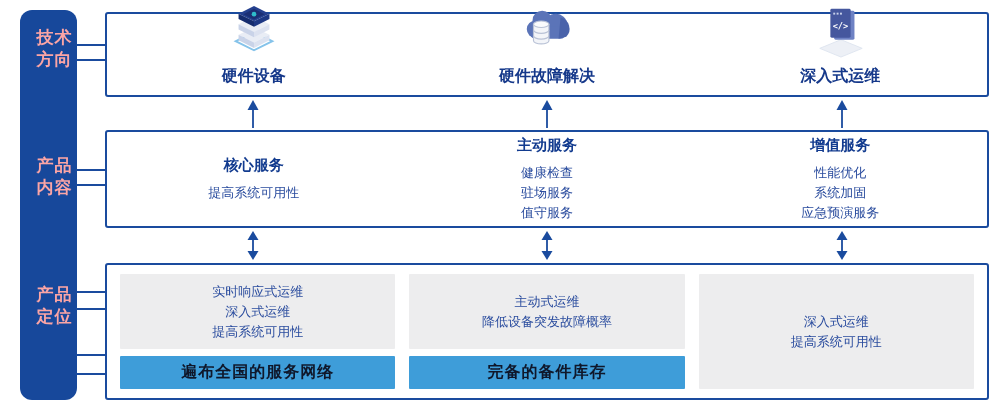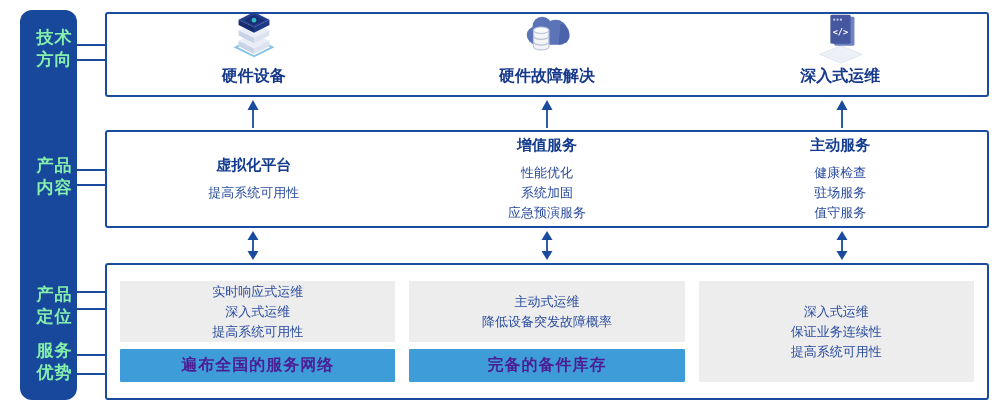--- a/index.html
+++ b/index.html
@@ -7,60 +7,60 @@
     position:relative;width:1000px;height:407px;background:#ffffff;
     font-family:"Liberation Sans",sans-serif;overflow:hidden;
   }
   
   .sidebar{
     position:absolute;left:20px;top:10px;width:57px;height:390px;
     background:#17489B;border-radius:12px;
   }
   .side-label{
     position:absolute;left:0;width:69px;text-align:center;
-    color:#86efac;font-weight:bold;font-size:17px;line-height:22px;
+    color:#fca5a5;font-weight:bold;font-size:17px;line-height:22px;
     letter-spacing:1px;
   }
   .side-label span{display:block;}
   
   .conn{
     position:absolute;left:76px;width:30px;height:2px;background:#1A4B9E;
   }
   
   .panel{
     position:absolute;left:105px;width:884px;background:#ffffff;
     border:2px solid #1A4B9E;border-radius:3px;box-sizing:border-box;
     display:flex;
   }
   .panel-top{top:12px;height:85px;}
   .panel-mid{top:130px;height:98px;}
-  .panel-bottom{top:263px;height:137px;padding:16px 13px;gap:14px;}
+  .panel-bottom{top:263px;height:137px;padding:9px 13px;gap:14px;}
   
   .tcol{
     flex:1;display:flex;flex-direction:column;align-items:center;
     justify-content:flex-end;padding-bottom:8px;
   }
   .ticon{height:56px;display:flex;align-items:center;justify-content:center;}
-  .tlabel{font-size:16px;font-weight:bold;color:#15388A;margin-top:2px;}
+  .tlabel{font-size:16px;font-weight:bold;color:#15388A;margin-top:8px;}
   
   .mcol{
     flex:1;display:flex;flex-direction:column;align-items:center;
     justify-content:center;
   }
   .mhead{font-size:15px;font-weight:bold;color:#123B8F;margin-bottom:8px;}
   .mitem{font-size:13px;color:#2A4C9E;line-height:20px;}
   
   .bcol{flex:1;display:flex;flex-direction:column;}
   .bgray{
     flex:1;background:#EDEDEE;display:flex;flex-direction:column;
     align-items:center;justify-content:center;border-radius:1px;
   }
   .bline{font-size:13px;color:#2A4C9E;line-height:20px;}
   .bbar{
-    height:33px;margin-top:7px;background:#3E9DD9;color:#4c1d95;
+    height:33px;margin-top:7px;background:#3E9DD9;color:#0f172a;
     font-size:16px;font-weight:bold;display:flex;align-items:center;
     justify-content:center;border-radius:1px;letter-spacing:1px;
   }
   
   .arrow{position:absolute;width:14px;}
 </style>
 </head>
 <body>
 
 <div class="stage">
@@ -70,24 +70,20 @@
       <span>技术</span>
       <span>方向</span>
     </div>
     <div class="side-label" style="top:145px">
       <span>产品</span>
       <span>内容</span>
     </div>
     <div class="side-label" style="top:274px">
       <span>产品</span>
       <span>定位</span>
-    </div>
-    <div class="side-label" style="top:330px">
-      <span>服务</span>
-      <span>优势</span>
     </div>
   </div>
 
   <div class="conn" style="top:44px"></div>
   <div class="conn" style="top:59px"></div>
   <div class="conn" style="top:169px"></div>
   <div class="conn" style="top:184px"></div>
   <div class="conn" style="top:291px"></div>
   <div class="conn" style="top:308px"></div>
   <div class="conn" style="top:354px"></div>
@@ -159,37 +155,37 @@
     <rect x="6.1" y="8" width="1.8" height="20" fill="#1A4B9E"></rect>
   </svg>
   <svg class="arrow" style="left:835px;top:100px" width="14" height="28" viewBox="0 0 14 28">
     <polygon points="7,0 12.5,10 1.5,10" fill="#1A4B9E"></polygon>
     <rect x="6.1" y="8" width="1.8" height="20" fill="#1A4B9E"></rect>
   </svg>
 
   <div class="panel panel-mid">
 
     <div class="mcol">
-      <div class="mhead">虚拟化平台</div>
+      <div class="mhead">核心服务</div>
       <div class="mitem">提高系统可用性</div>
+    </div>
+
+    <div class="mcol">
+      <div class="mhead">主动服务</div>
+      <div class="mitem">健康检查</div>
+      <div class="mitem">驻场服务</div>
+      <div class="mitem">值守服务</div>
     </div>
 
     <div class="mcol">
       <div class="mhead">增值服务</div>
       <div class="mitem">性能优化</div>
       <div class="mitem">系统加固</div>
       <div class="mitem">应急预演服务</div>
     </div>
-
-    <div class="mcol">
-      <div class="mhead">主动服务</div>
-      <div class="mitem">健康检查</div>
-      <div class="mitem">驻场服务</div>
-      <div class="mitem">值守服务</div>
-    </div>
   </div>
 
   <svg class="arrow" style="left:246px;top:231px" width="14" height="29" viewBox="0 0 14 29">
     <polygon points="7,0 12.5,9 1.5,9" fill="#1A4B9E"></polygon>
     <polygon points="7,29 12.5,20 1.5,20" fill="#1A4B9E"></polygon>
     <rect x="6.1" y="7" width="1.8" height="15" fill="#1A4B9E"></rect>
   </svg>
   <svg class="arrow" style="left:540px;top:231px" width="14" height="29" viewBox="0 0 14 29">
     <polygon points="7,0 12.5,9 1.5,9" fill="#1A4B9E"></polygon>
     <polygon points="7,29 12.5,20 1.5,20" fill="#1A4B9E"></polygon>
@@ -216,19 +212,18 @@
       <div class="bgray">
         <div class="bline">主动式运维</div>
         <div class="bline">降低设备突发故障概率</div>
       </div>
       <div class="bbar">完备的备件库存</div>
     </div>
 
     <div class="bcol">
       <div class="bgray">
         <div class="bline">深入式运维</div>
-        <div class="bline">保证业务连续性</div>
         <div class="bline">提高系统可用性</div>
       </div>
     </div>
   </div>
 
 </div>
 
 </body></html>

